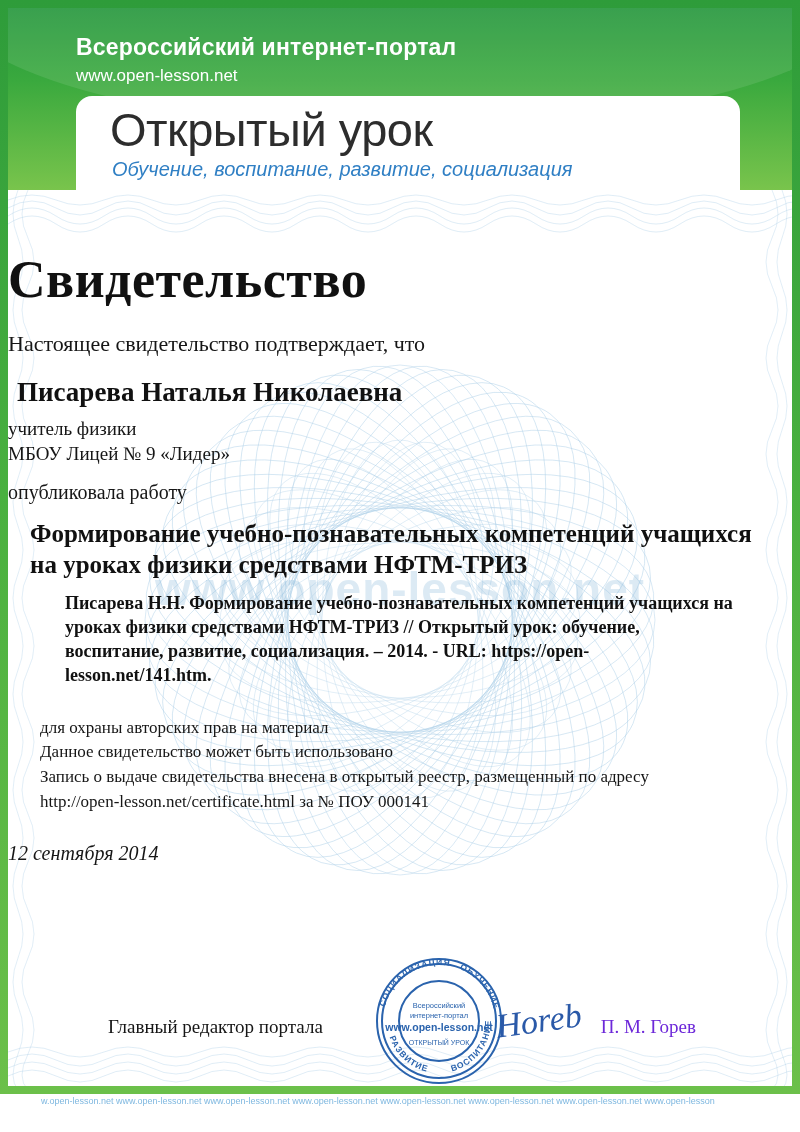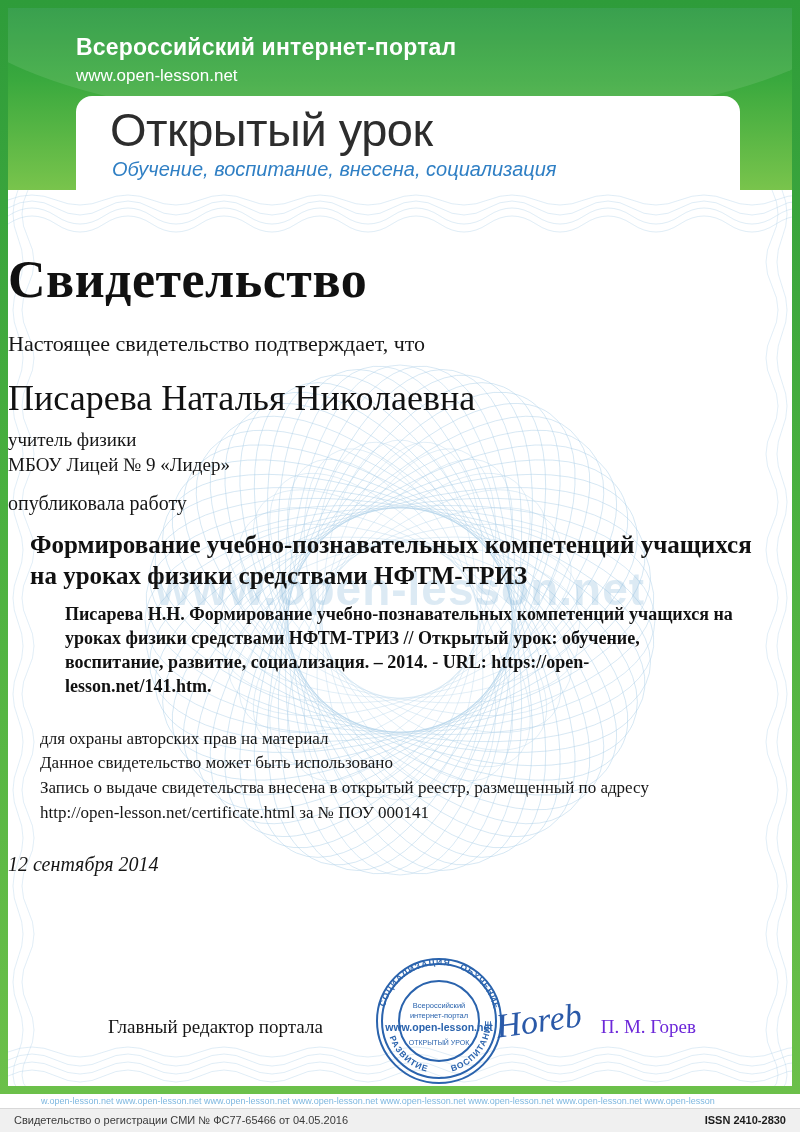--- a/index.html
+++ b/index.html
@@ -136,23 +136,24 @@
     color: #111111;
     letter-spacing: 0.5px;
   }
   .confirm-line {
     margin-top: 22px;
     font-size: 22px;
     color: #161616;
   }
   .person-name {
     margin-top: 20px;
-    font-size: 36px;
-    font-weight: normal;
+    font-size: 27px;
+    font-weight: bold;
     color: #111111;
+    margin-left: 9px;
   }
   .person-role {
     margin-top: 10px;
     font-size: 19px;
     color: #161616;
   }
   .person-org {
     margin-top: 3px;
     font-size: 19px;
     color: #161616;
@@ -375,21 +376,21 @@
     </svg>
     <div class="watermark">www.open-lesson.net</div>
   </div>
 
   <div class="header-band">
     <div class="gloss"></div>
     <div class="portal-title">Всероссийский интернет-портал</div>
     <div class="portal-url">www.open-lesson.net</div>
     <div class="plaque">
       <div class="plaque-title">Открытый урок</div>
-      <div class="plaque-sub">Обучение, воспитание, внесена, социализация</div>
+      <div class="plaque-sub">Обучение, воспитание, развитие, социализация</div>
     </div>
   </div>
 
   <div class="content">
     <div class="cert-title">Свидетельство</div>
     <div class="confirm-line">Настоящее свидетельство подтверждает, что</div>
     <div class="person-name">Писарева Наталья Николаевна</div>
     <div class="person-role">учитель физики</div>
     <div class="person-org">МБОУ Лицей № 9 «Лидер»</div>
     <div class="published-line">опубликовала работу</div>
@@ -438,18 +439,14 @@
     </svg>
   </div>
 
   <div class="sign-row">
     <div class="sign-left">Главный редактор портала</div>
     <div class="signature-mark">Horeb</div>
     <div class="sign-right">П. М. Горев</div>
   </div>
 
   <div class="url-strip">w.open-lesson.net www.open-lesson.net www.open-lesson.net www.open-lesson.net www.open-lesson.net www.open-lesson.net www.open-lesson.net www.open-lesson</div>
-  <div class="footer-bar">
-    <div class="footer-left">Свидетельство о регистрации СМИ № ФС77-65466 от 04.05.2016</div>
-    <div class="footer-right">ISSN 2410-2830</div>
-  </div>
 
 </div>
 
 </body></html>

